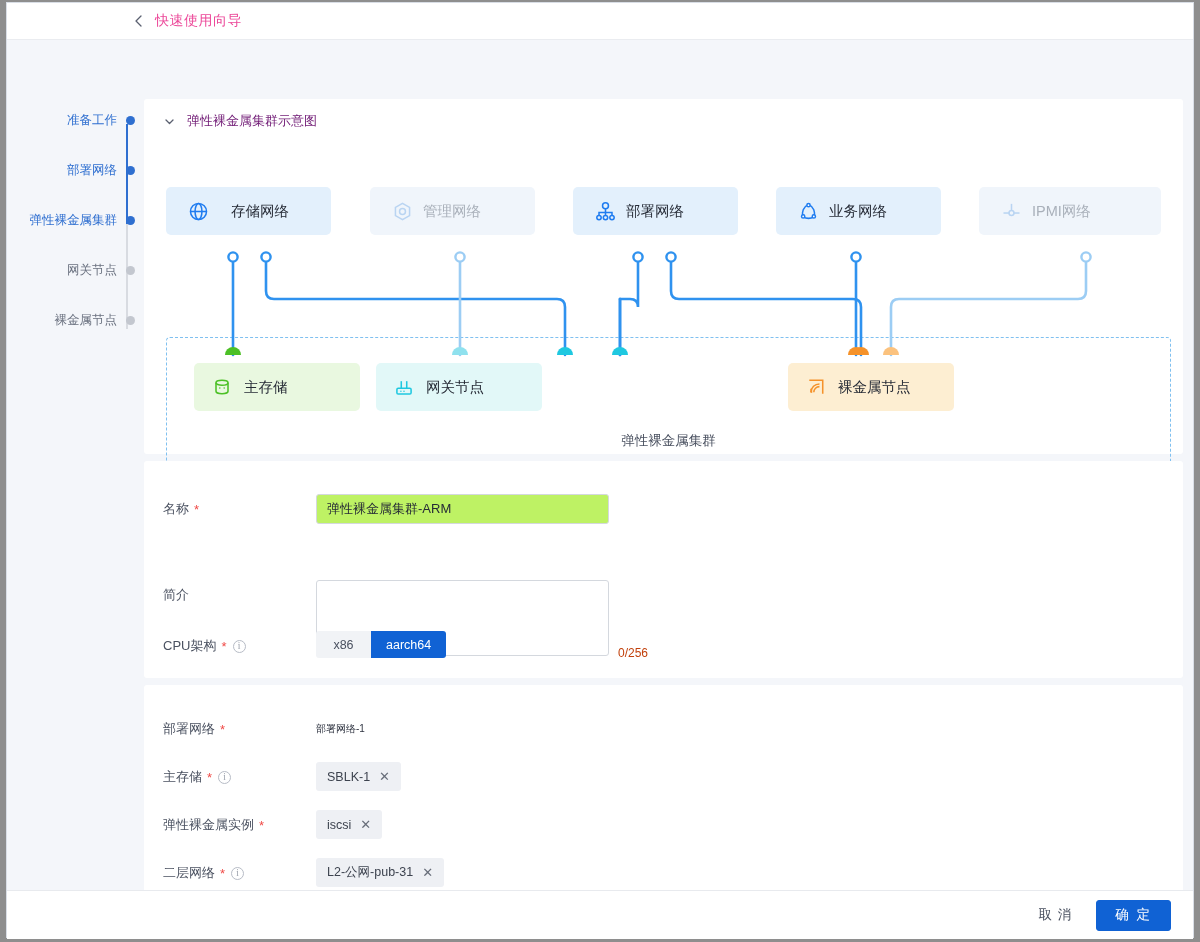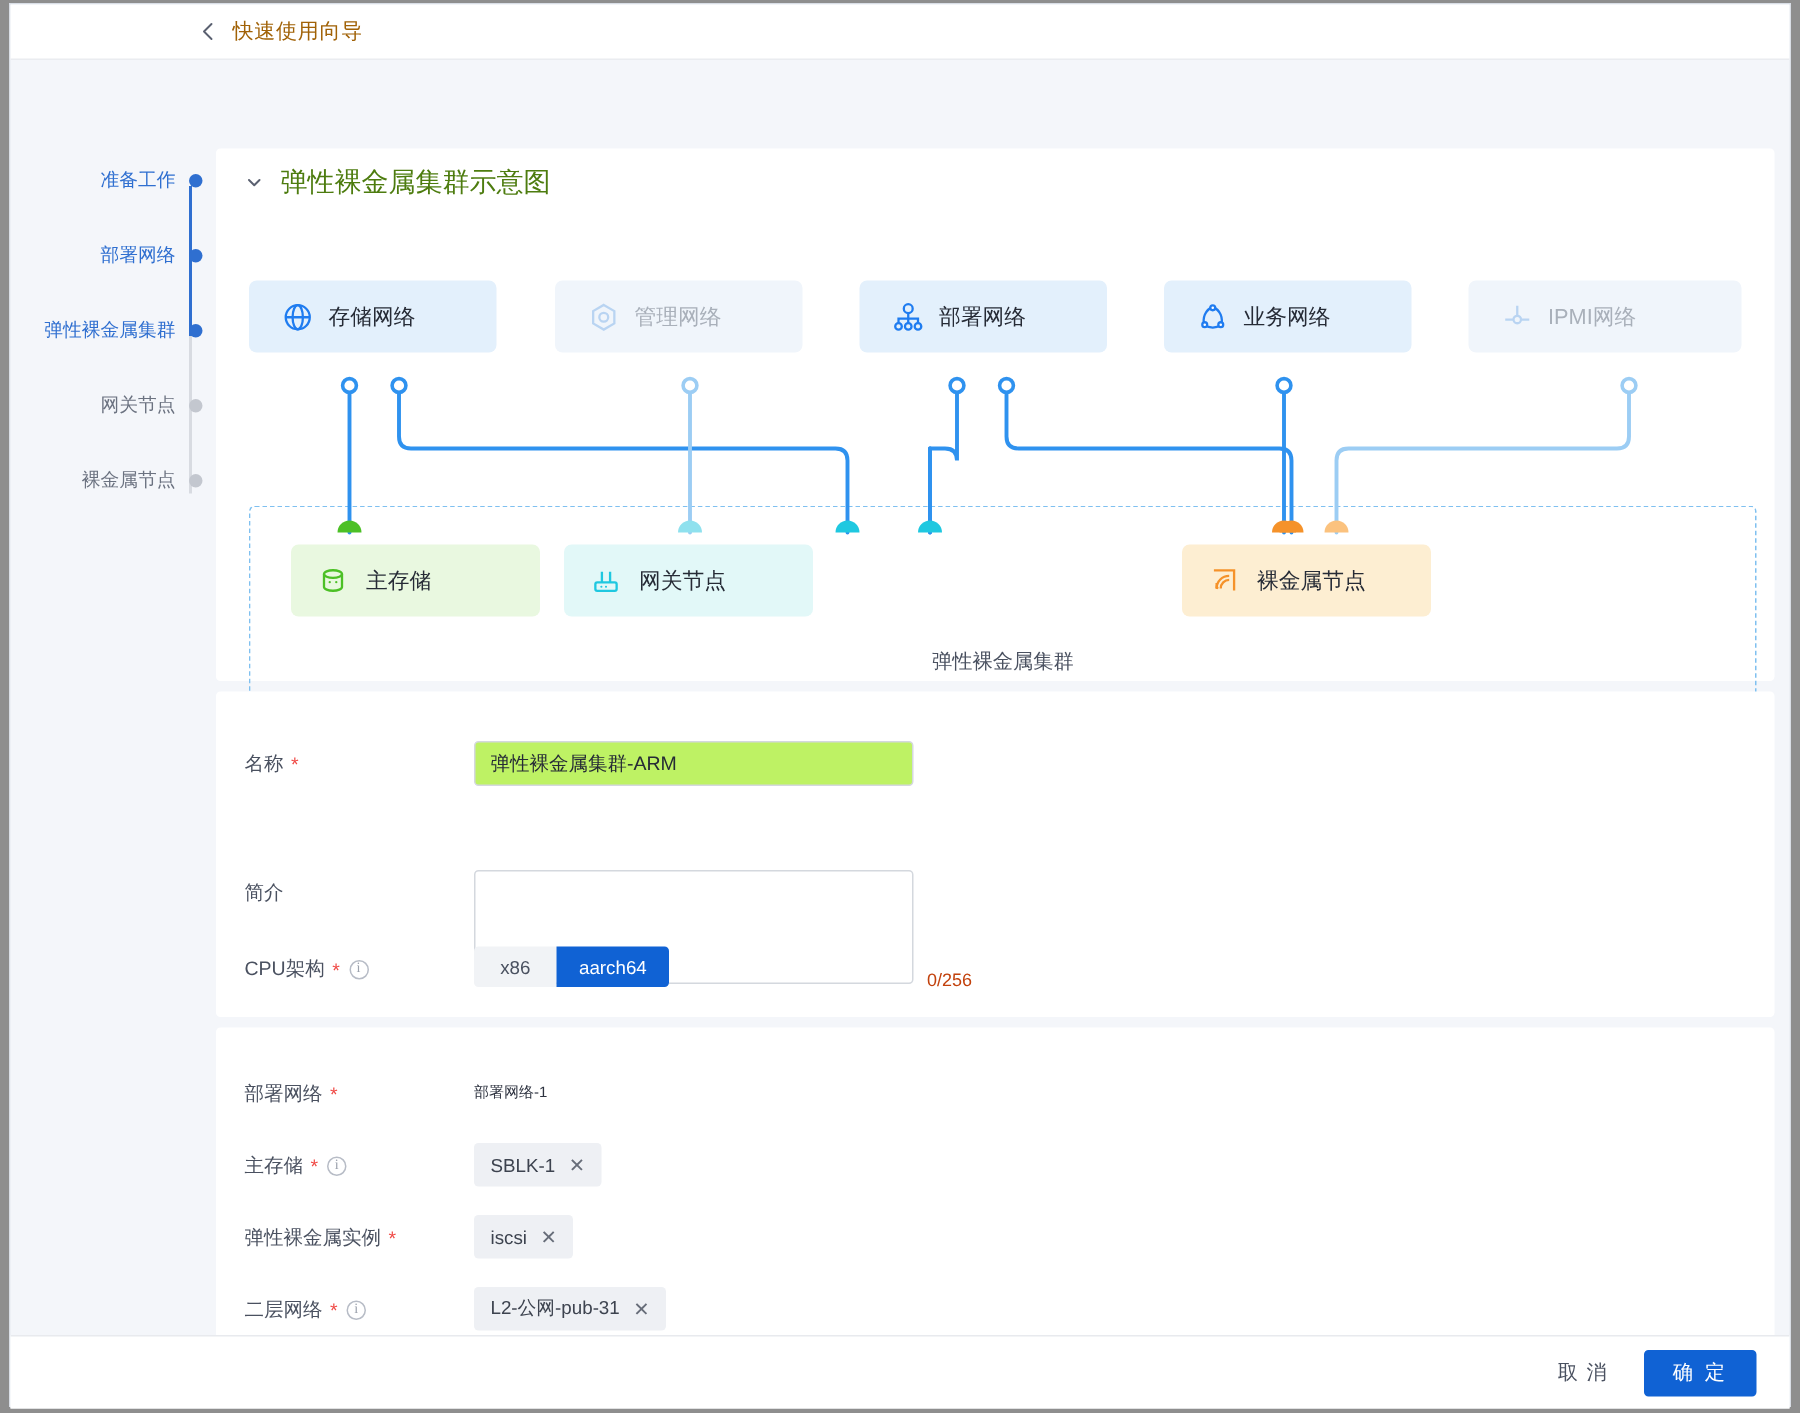--- a/index.html
+++ b/index.html
@@ -19,21 +19,21 @@
   
   .titlebar {
     height:37px; background:#ffffff; border-bottom:1px solid #eaecf0;
     display:flex; align-items:center; padding-left:125px;
   }
   .back-chevron {
     width:14px; height:14px; position:relative; margin-right:9px; cursor:pointer;
     color:#5a6070;
   }
   .back-chevron svg { display:block; }
-  .title-text { font-size:14px; color:#a16207; letter-spacing:.5px; }
+  .title-text { font-size:14px; color:#ec4899; letter-spacing:.5px; }
 
   
   .body-area { position:relative; height:899px; background:#f4f6fa; }
 
   
   .steps { position:absolute; left:0; top:0; width:128px; height:290px; }
   .step {
     position:absolute; right:0; width:128px; height:14px;
     display:flex; align-items:center; justify-content:flex-end;
   }
@@ -53,21 +53,21 @@
   .panel {
     position:absolute; left:137px; width:1039px; background:#fff;
     border-radius:3px;
   }
   #panel-diagram { top:59px; height:355px; }
   #panel-basic   { top:421px; height:217px; }
   #panel-net     { top:645px; height:221px; }
 
   .collapse-head {
     display:flex; align-items:center; height:44px; padding-left:19px;
-    font-size:18px; color:#4d7c0f;
+    font-size:13px; color:#701a75;
   }
   .collapse-caret { margin-right:11px; color:#5a6070; display:flex; }
 
   
   .diagram { position:relative; height:300px; }
   .netcard {
     position:absolute; height:48px; border-radius:5px;
     display:flex; align-items:center; padding-left:21px;
     font-size:14.5px;
   }
@@ -260,21 +260,21 @@
           <path d="M468,212 a8,8 0 0 1 16,0 z" fill="#1fc8e0"></path>
           <path d="M308,212 a8,8 0 0 1 16,0 z" fill="#8fe1ee"></path>
           <path d="M709,212 a8,8 0 0 1 16,0 z" fill="#f5922a"></path>
           <path d="M704,212 a8,8 0 0 1 16,0 z" fill="#f5922a"></path>
           <path d="M739,212 a8,8 0 0 1 16,0 z" fill="#fbc27e"></path>
 
           <line x1="776" y1="249" x2="800" y2="249" stroke="#fbc27e" stroke-width="2"></line>
           <circle cx="772" cy="249" r="5" fill="#ffffff" stroke="#f5a43f" stroke-width="2"></circle>
         </svg>
 
-        <div class="netcard on" style="left:22px;top:44px;width:165px;">
+        <div class="netcard on" style="left:22px;top:44px;width:165px;gap:12px;">
           <span class="ico">
             <svg width="21" height="21" viewBox="0 0 22 22" fill="none" stroke-width="1.6">
                 <circle cx="11" cy="11" r="8.4"></circle>
                 <ellipse cx="11" cy="11" rx="3.6" ry="8.4"></ellipse>
                 <line x1="2.6" y1="11" x2="19.4" y2="11"></line>
               </svg>
           </span>
           <span>存储网络</span>
         </div>
 

